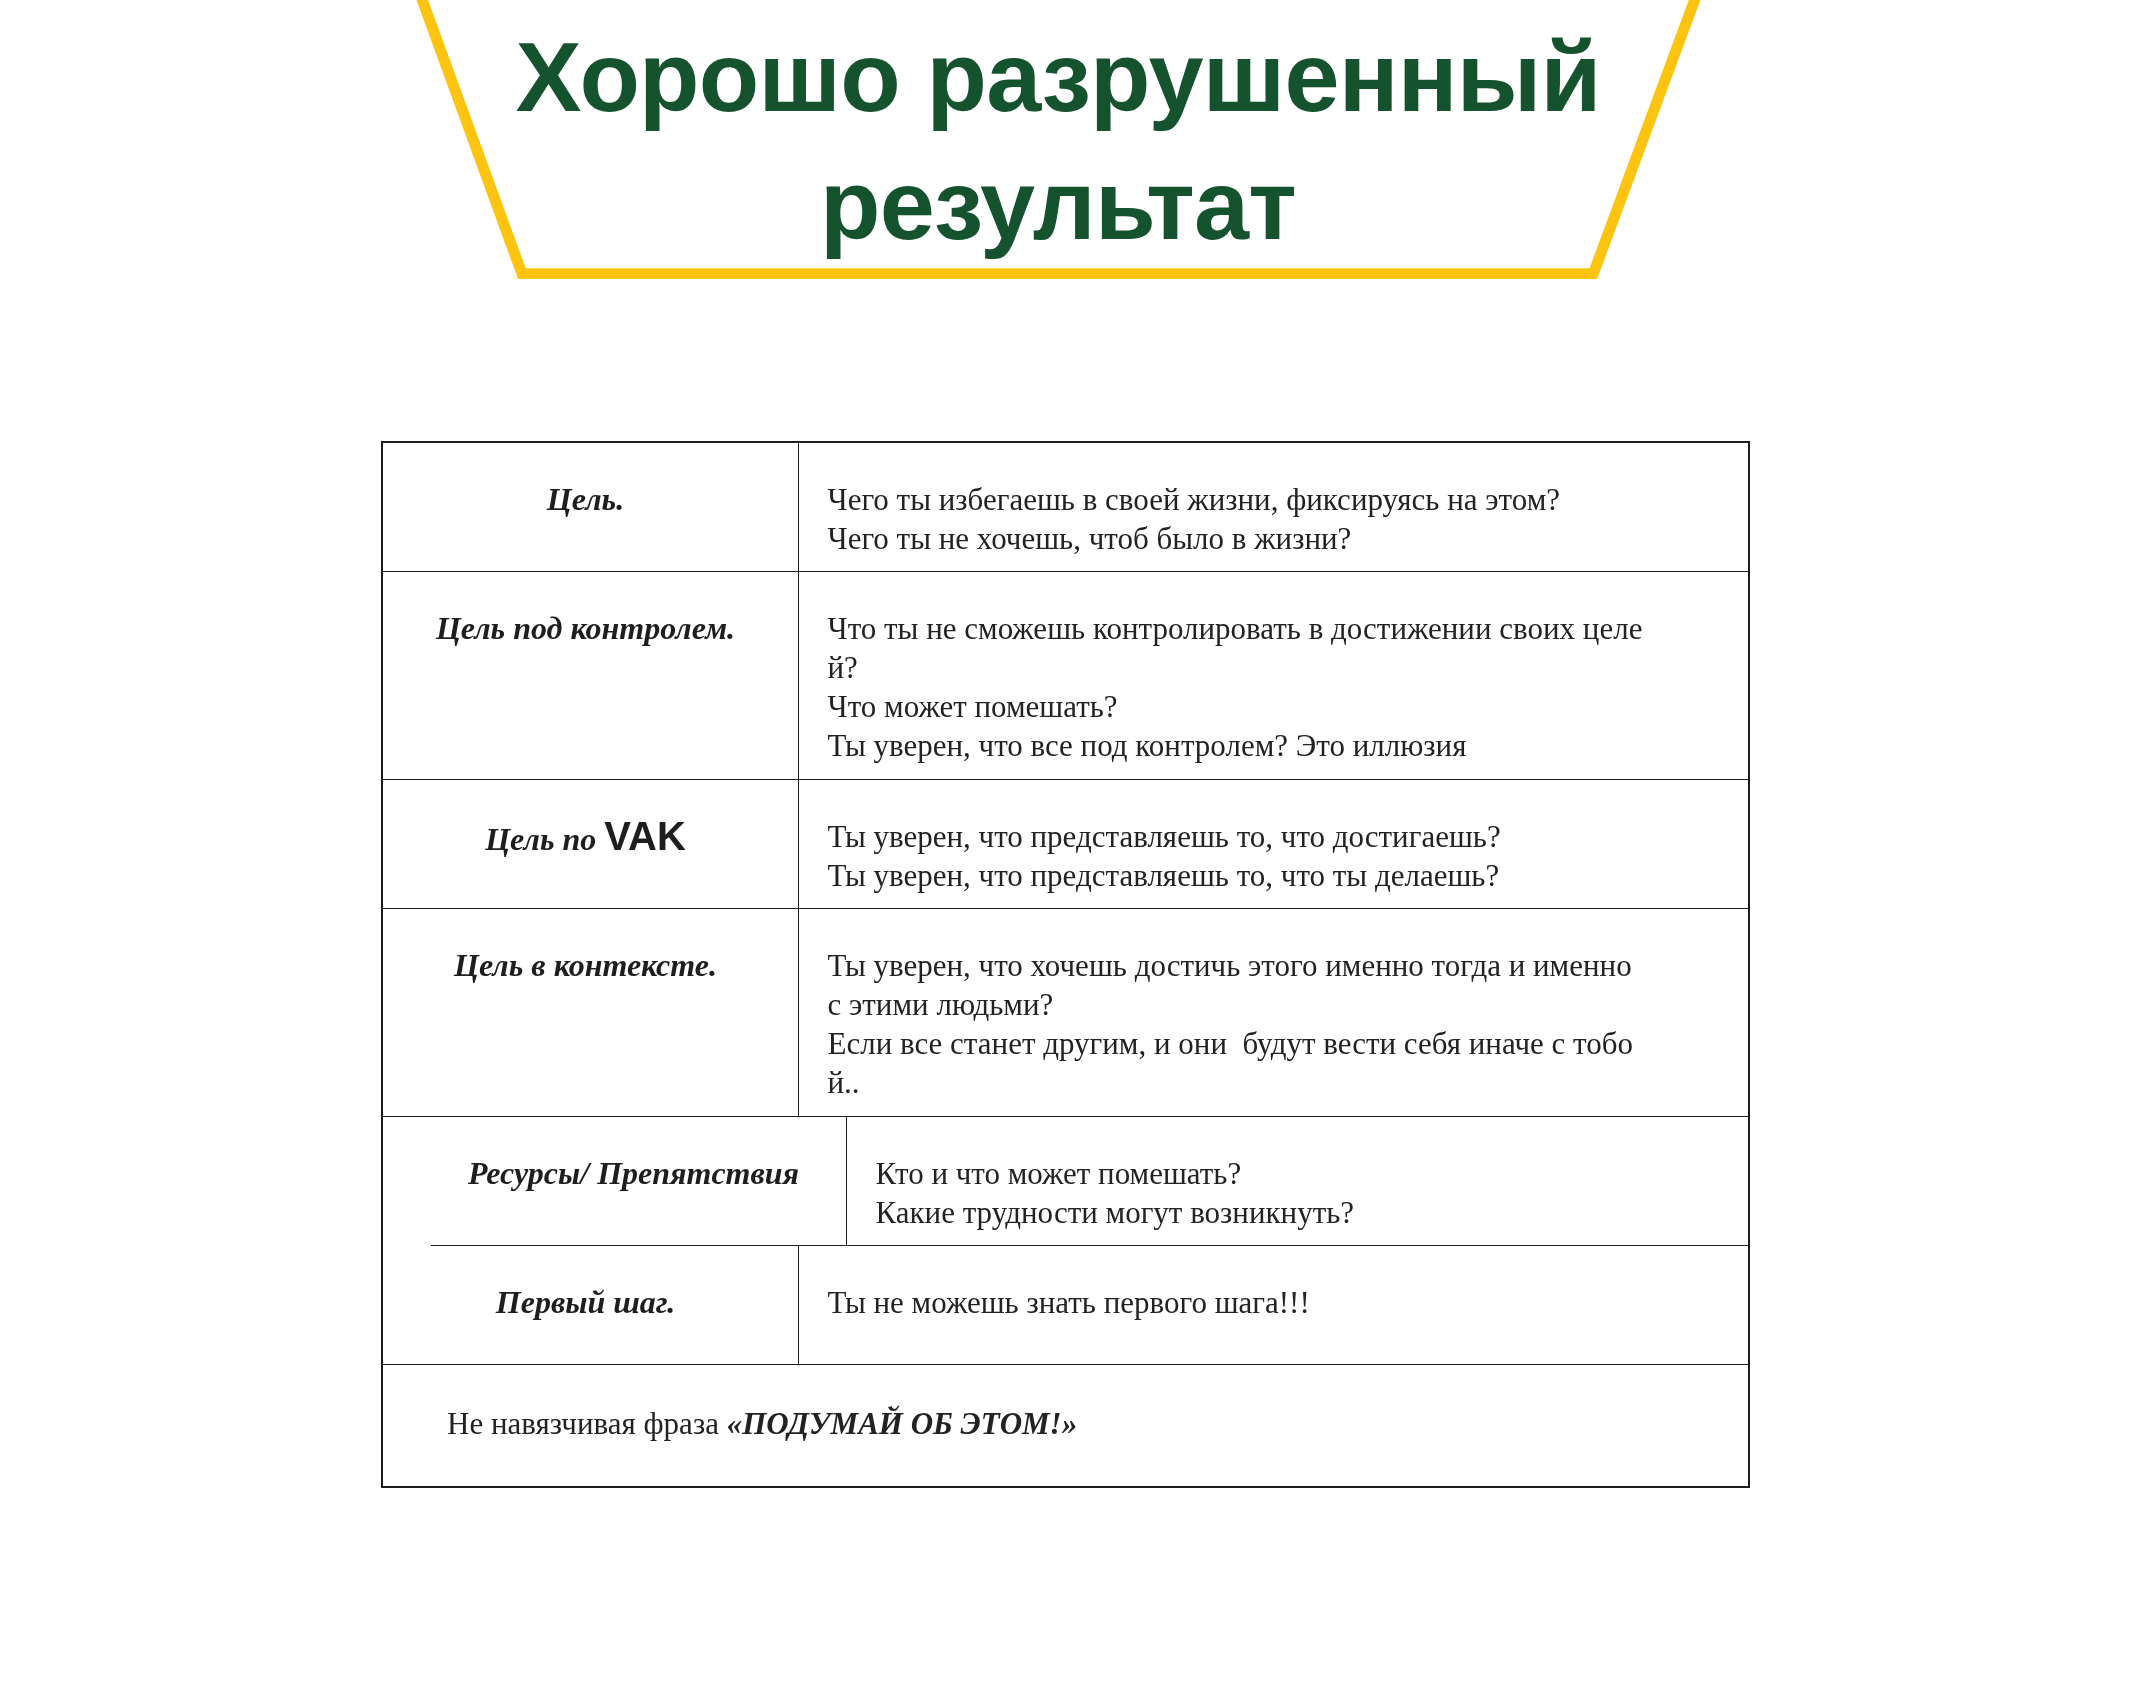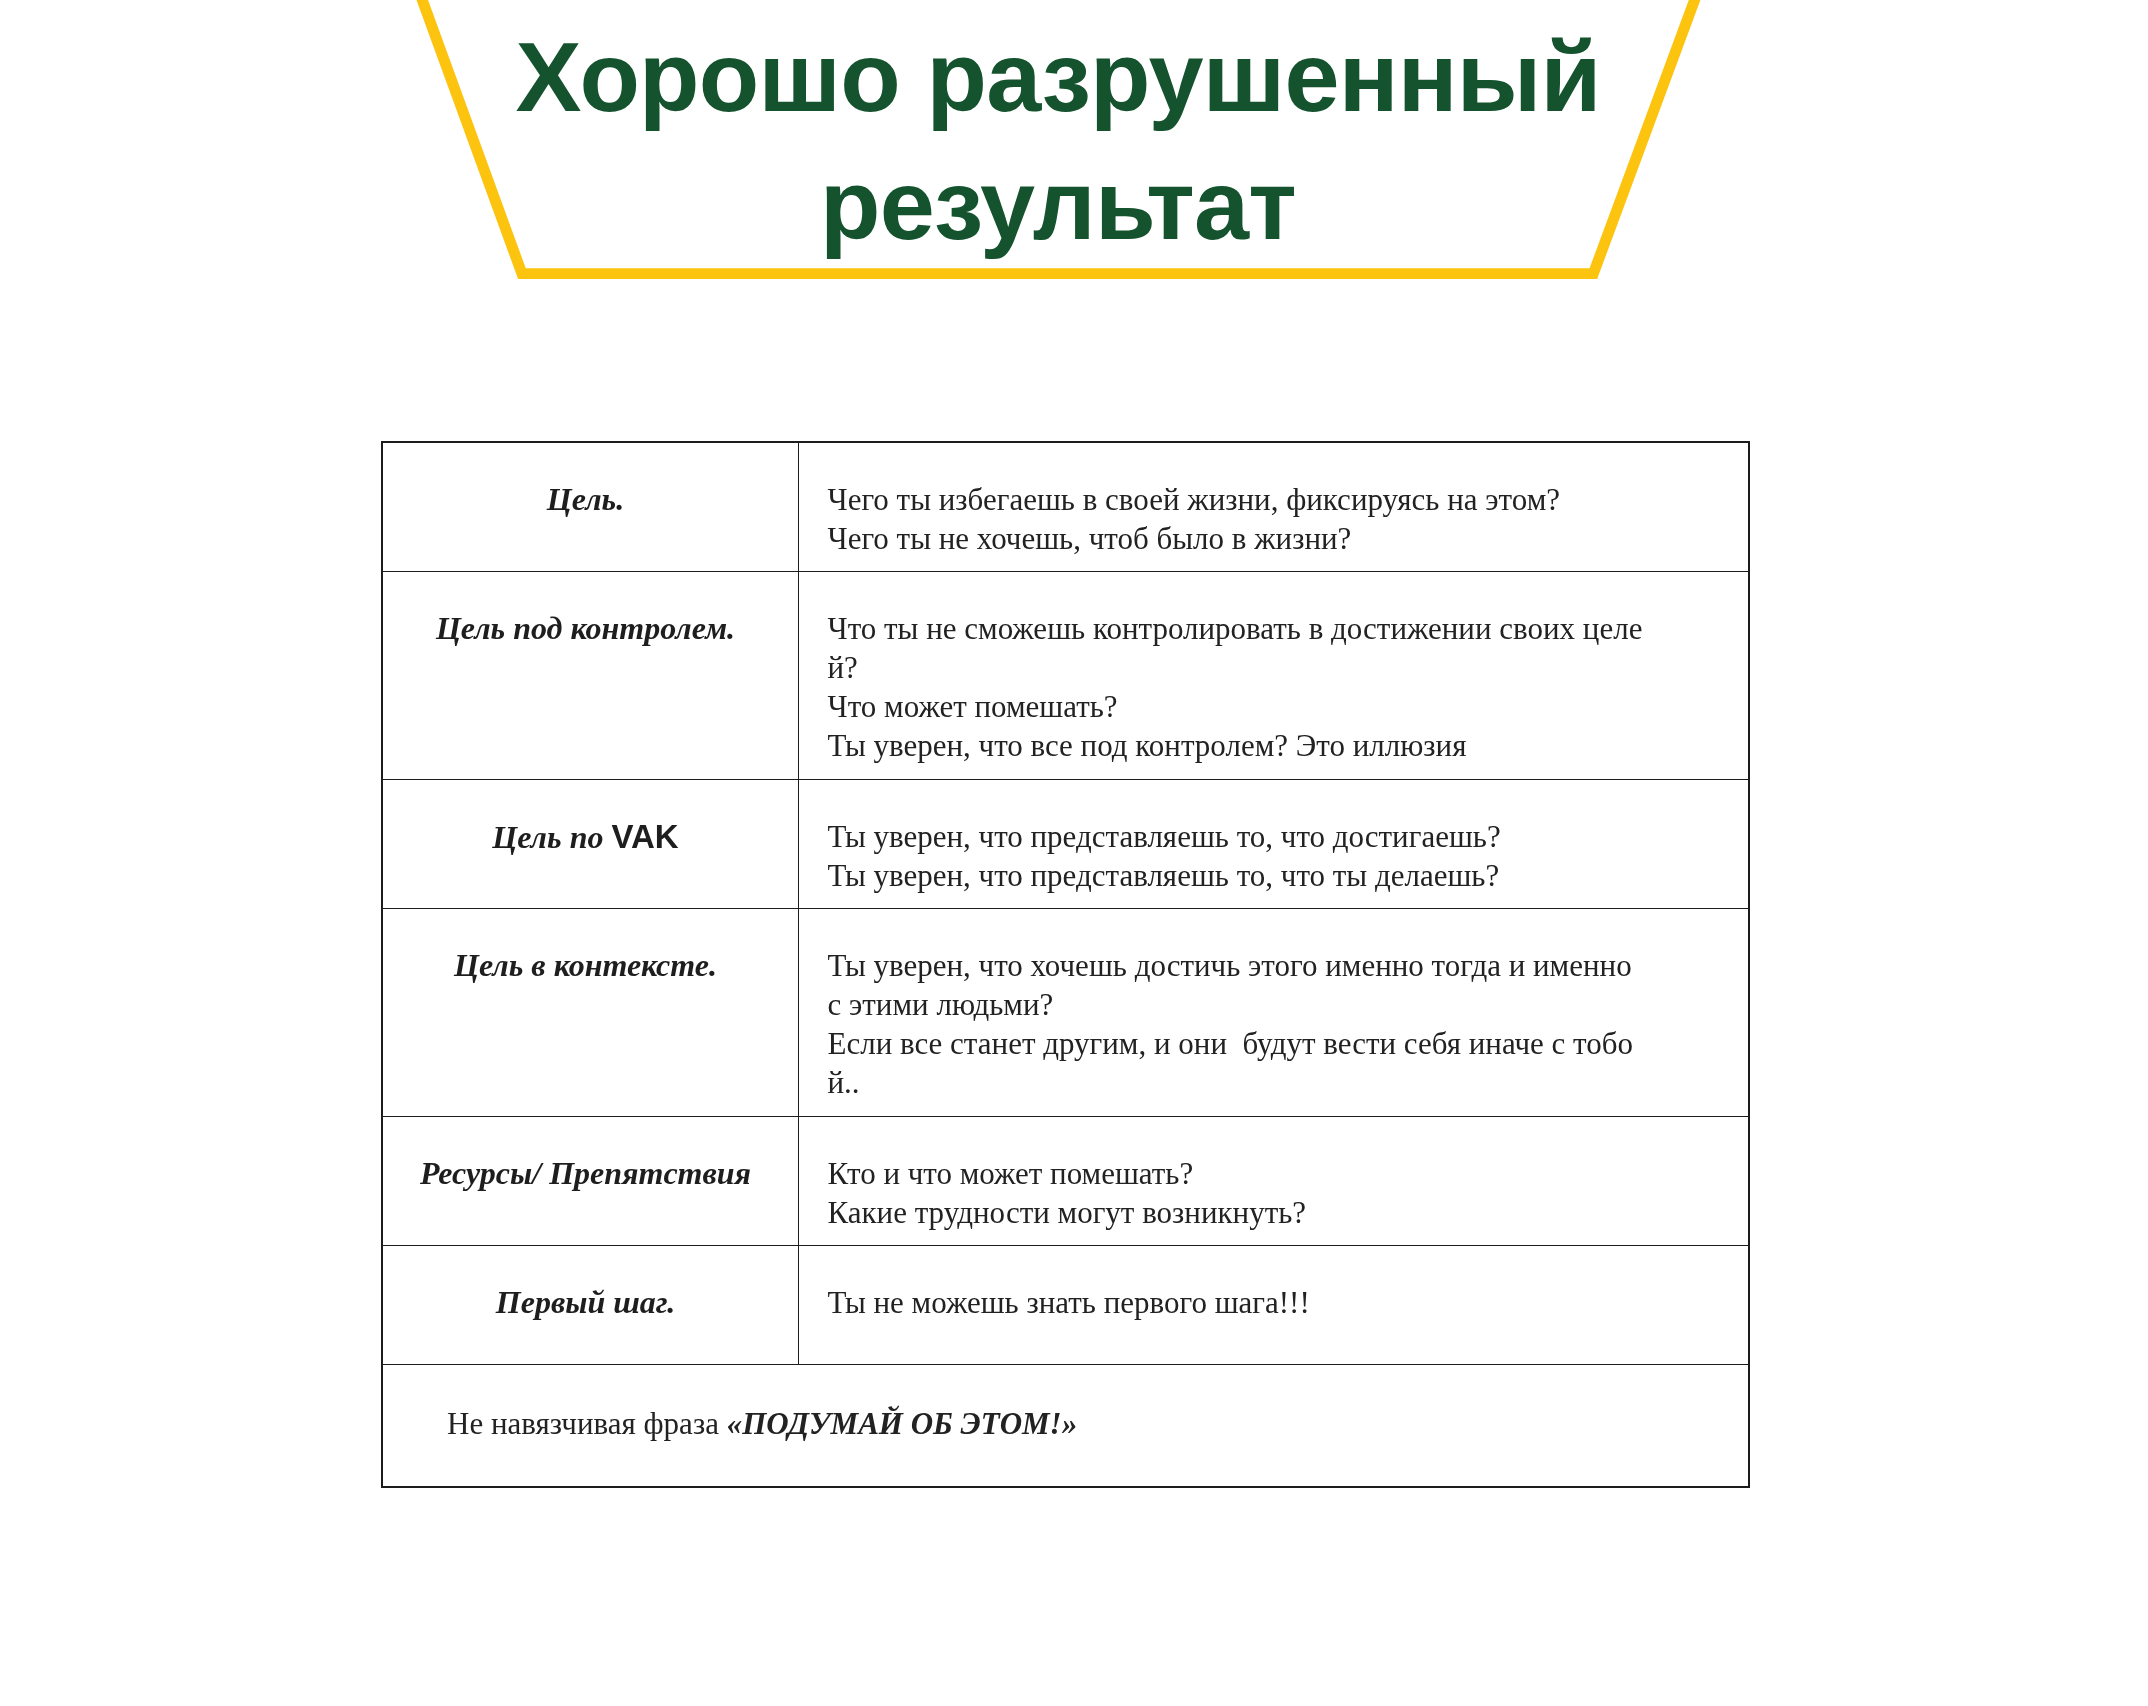--- a/index.html
+++ b/index.html
@@ -91,40 +91,40 @@
     font-style: italic;
     font-weight: bold;
     font-size: 32px;
     line-height: 39px;
     padding-right: 10px;
   }
   .cell.label .vak {
     font-family: "Liberation Sans", sans-serif;
     font-style: normal;
     font-weight: bold;
-    font-size: 33px;
+    font-size: 40px;
     text-align: right;
   }
   .cell.qtext {
     flex: 1 1 auto;
     font-size: 31px;
     line-height: 39px;
     padding-left: 28.5px;
     padding-right: 8.4px;
     white-space: pre-line;
     color: #222222;
   }
 
   
   .r1 { min-height: 119px; }
   .r2 { min-height: 202px; }
   .r3 { min-height: 118px; }
   .r4 { min-height: 122px; }
   .r5 { min-height: 200px; }
-  .r6 { min-height: 121px; }
+  .r6 { min-height: 121px; margin-left: 48px; }
   .r7 { min-height: 119px; }
   .r8 { min-height: 121px; }
 
   
   .footer-cell {
     flex: 1 1 auto;
     box-sizing: border-box;
     padding: 39px 17px 13.4px 64px;
     font-size: 31px;
     line-height: 39px;

